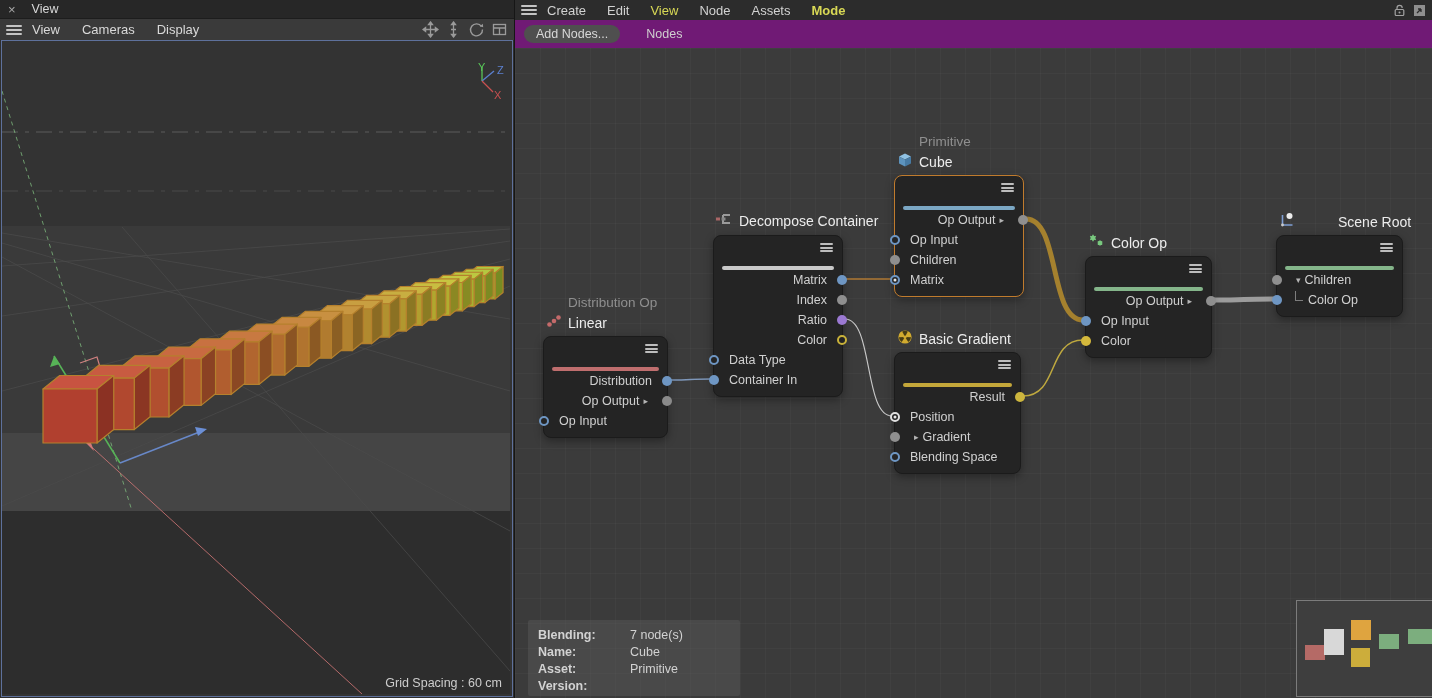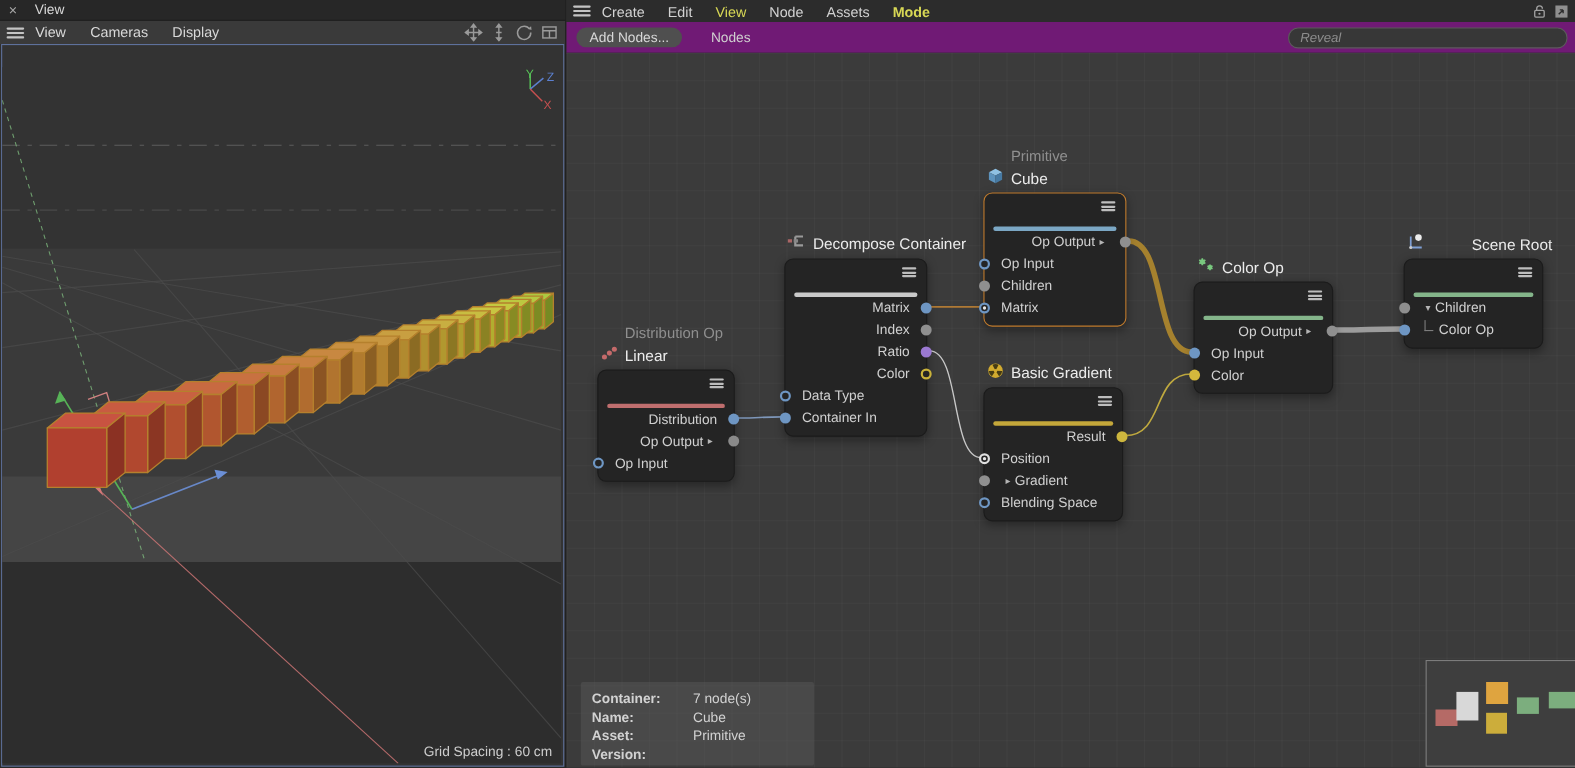--- a/index.html
+++ b/index.html
@@ -242,26 +242,25 @@
             </svg></span>
         <span class="tool-ic" style="width:15px;height:15px"><svg width="15" height="15" viewBox="0 0 15 15">
               <rect x="2" y="2" width="11" height="11" fill="#8f8f8f"></rect>
               <path d="M5 10l4-4M9 6h-3M9 6v3" stroke="#2c2c2c" stroke-width="1.3" fill="none"></path>
             </svg></span>
       </span>
     </div>
     <div class="r-toolbar">
       <button class="add-btn">Add Nodes...</button>
       <span class="tab-nodes">Nodes</span>
-      <input class="reveal" placeholder="Reveal" style="">
     </div>
     <div class="graph" id="graph">
       <div class="infopanel" style="left:13px;top:572px;width:212px;height:76px;">
         <div class="info-row">
-            <b>Container:</b>
+            <b>Blending:</b>
             <span>7 node(s)</span>
           </div>
         <div class="info-row">
             <b>Name:</b>
             <span>Cube</span>
           </div>
         <div class="info-row">
             <b>Asset:</b>
             <span>Primitive</span>
           </div>

